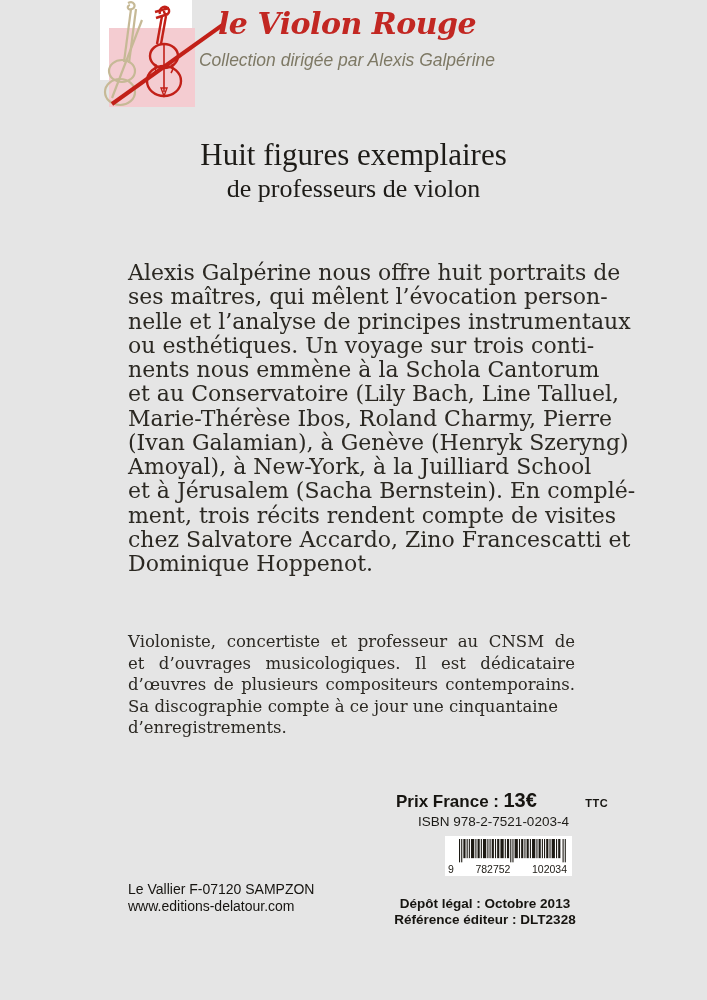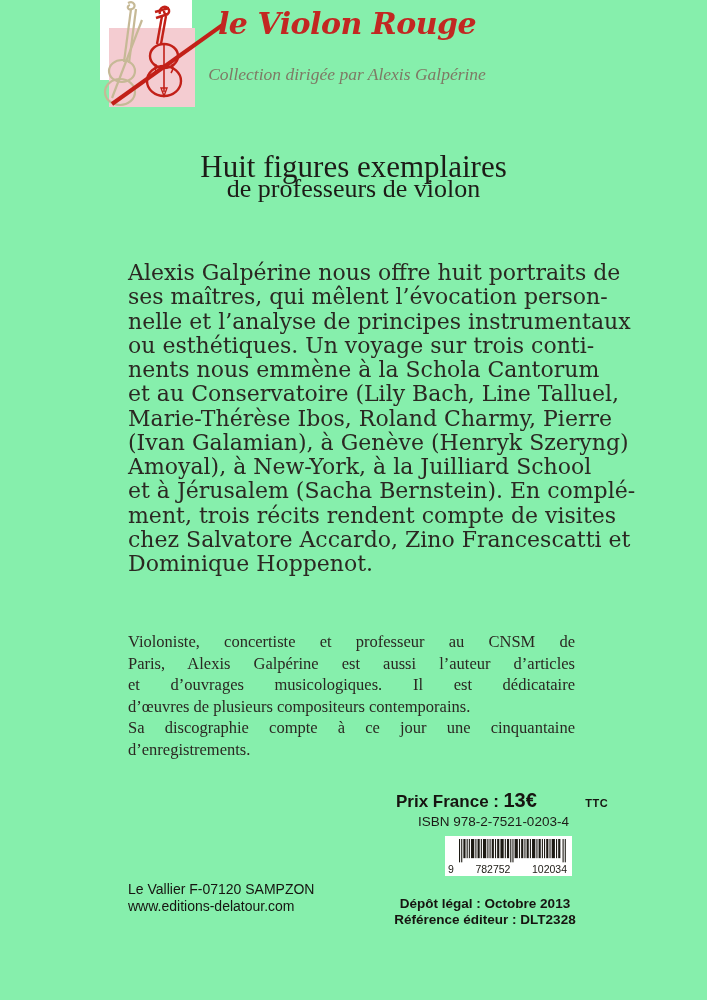--- a/index.html
+++ b/index.html
@@ -1,38 +1,38 @@
 <!DOCTYPE html>
 <html><head>
 <meta charset="utf-8">
 <style>
   html,body{margin:0;padding:0;}
   body{background:#f7eac4;font-family:"Liberation Sans",sans-serif;}
-  .cover{position:relative;width:707px;height:1000px;background:#86efac;overflow:hidden;}
+  .cover{position:relative;width:707px;height:1000px;background:#e5e5e5;overflow:hidden;}
 
   
   .logo{position:absolute;left:98px;top:0;width:127px;height:107px;}
   .series-title{position:absolute;top:6px;left:0;width:694px;text-align:center;
     font-family:"DejaVu Serif",serif;font-style:italic;font-weight:bold;
     font-size:30px;letter-spacing:-0.5px;color:#c22722;}
   .series-subtitle{position:absolute;top:50px;left:0;width:694px;text-align:center;
-    font-family:Liberation Serif, serif;font-style:italic;font-size:17.5px;color:#7e7965;margin-top:14px;}
+    font-family:Liberation Sans, sans-serif;font-style:italic;font-size:17.5px;color:#7e7965;}
 
   
   .book-title{position:absolute;top:138px;left:0;width:707px;text-align:center;
-    font-family:"Liberation Serif",serif;font-size:31px;line-height:34px;color:#1d1b17;margin-top:12px;}
+    font-family:"Liberation Serif",serif;font-size:31px;line-height:34px;color:#1d1b17;}
   .book-subtitle{position:absolute;top:175px;left:0;width:707px;text-align:center;
     font-family:"Liberation Serif",serif;font-size:26px;line-height:28px;color:#1d1b17;}
 
   
   .para{position:absolute;left:128px;width:447px;font-family:"DejaVu Serif",serif;color:#2b2822;}
   .synopsis{top:261px;font-size:22px;}
   .synopsis .tline{line-height:24.25px;white-space:nowrap;text-align:justify;text-align-last:justify;}
   .synopsis .tline:last-child{text-align-last:left;}
-  .bio{top:631px;font-size:16.5px;font-family:Liberation Serif, serif;}
+  .bio{top:631px;font-size:16.5px;}
   .bio .tline{line-height:21.6px;white-space:nowrap;text-align:justify;text-align-last:justify;}
   .bio .tline:nth-child(4),.bio .tline:nth-child(6){text-align-last:left;}
 
   
   .price-line{position:absolute;top:789px;left:396px;width:195px;text-align:center;
     color:#161410;font-weight:bold;white-space:nowrap;}
   .price-label{font-size:17px;}
   .price-value{font-size:20px;}
   .price-suffix{font-size:11px;letter-spacing:0.5px;margin-left:44px;}
   .isbn{position:absolute;top:814px;left:396px;width:195px;text-align:center;
@@ -101,21 +101,20 @@
       <div class="tline">(Ivan Galamian), à Genève (Henryk Szeryng)</div>
       <div class="tline">Amoyal), à New-York, à la Juilliard School</div>
       <div class="tline">et à Jérusalem (Sacha Bernstein). En complé-</div>
       <div class="tline">ment, trois récits rendent compte de visites</div>
       <div class="tline">chez Salvatore Accardo, Zino Francescatti et</div>
       <div class="tline">Dominique Hoppenot.</div>
     </div>
 
   <div class="para bio">
       <div class="tline">Violoniste, concertiste et professeur au CNSM de</div>
-      <div class="tline">Paris, Alexis Galpérine est aussi l’auteur d’articles</div>
       <div class="tline">et d’ouvrages musicologiques. Il est dédicataire</div>
       <div class="tline">d’œuvres de plusieurs compositeurs contemporains.</div>
       <div class="tline">Sa discographie compte à ce jour une cinquantaine</div>
       <div class="tline">d’enregistrements.</div>
     </div>
 
   <div class="price-line">
     <span class="price-label">Prix France :</span>
     <span class="price-value">13€</span>
     <span class="price-suffix">TTC</span>

